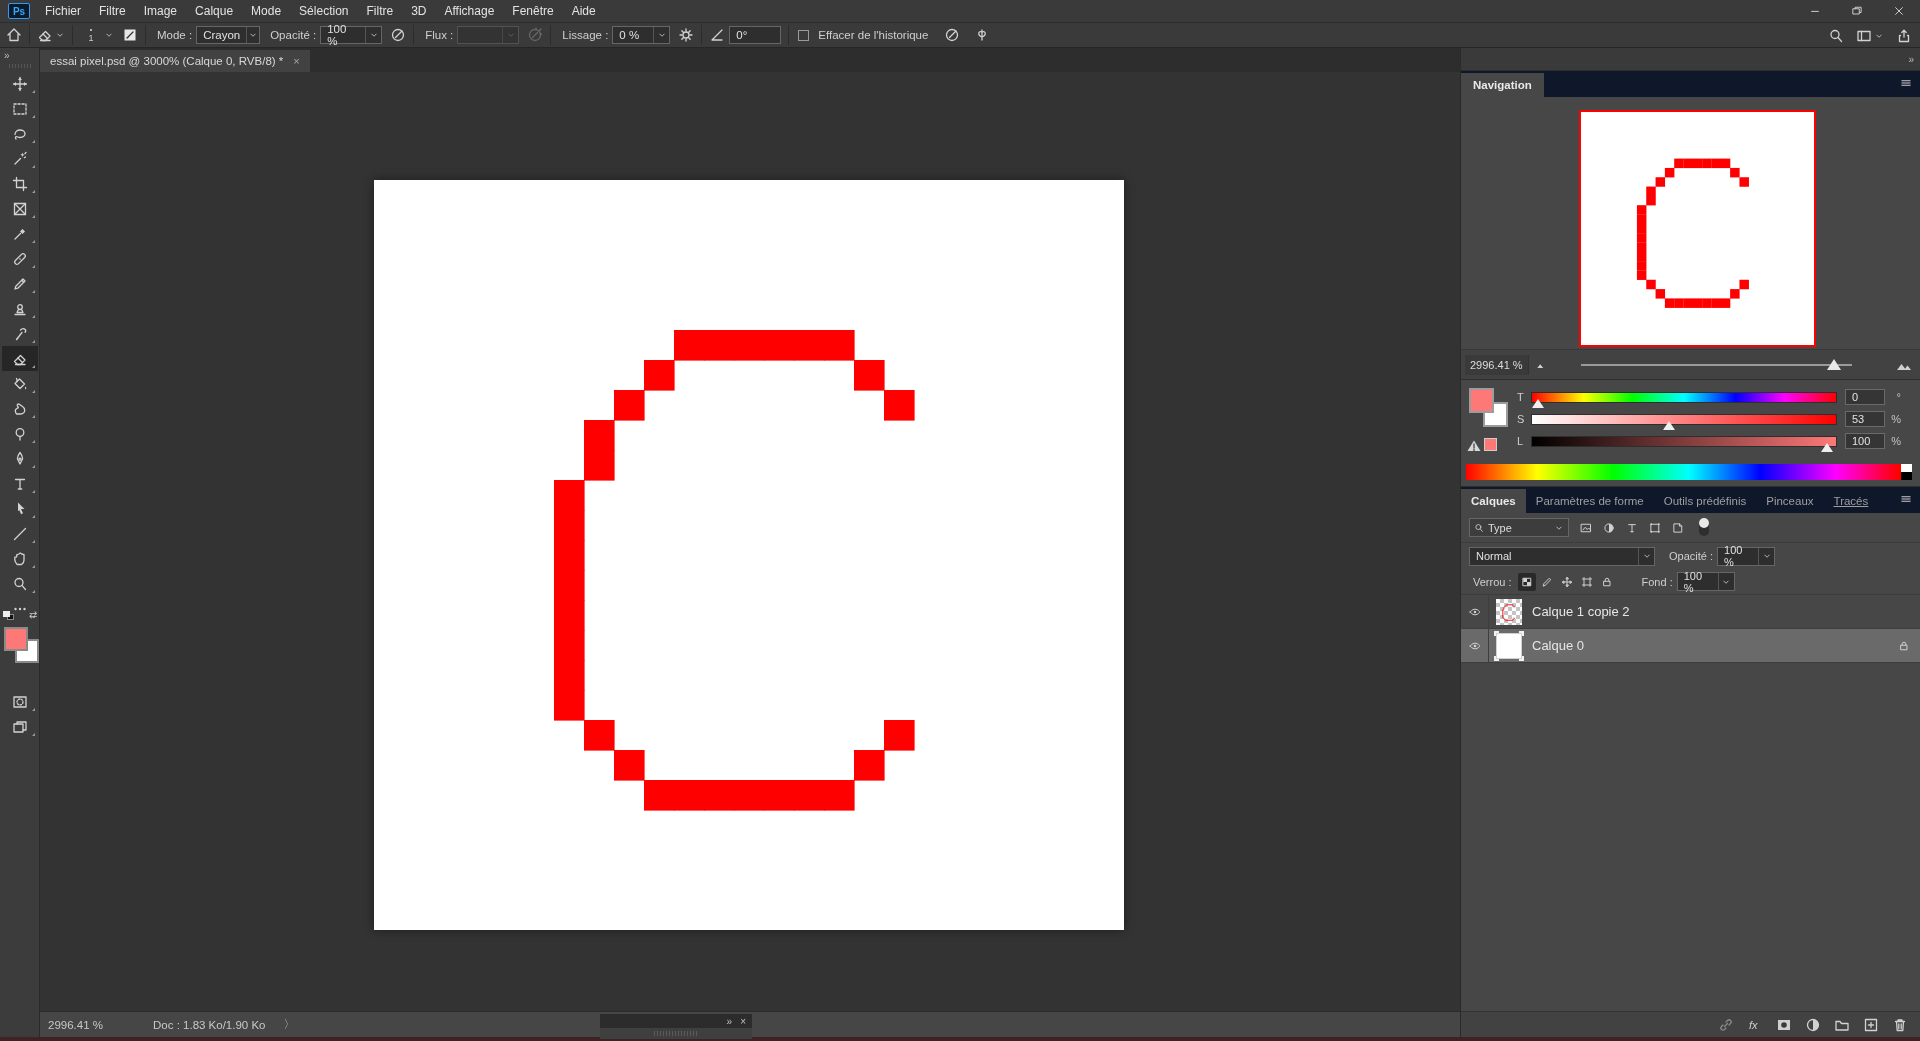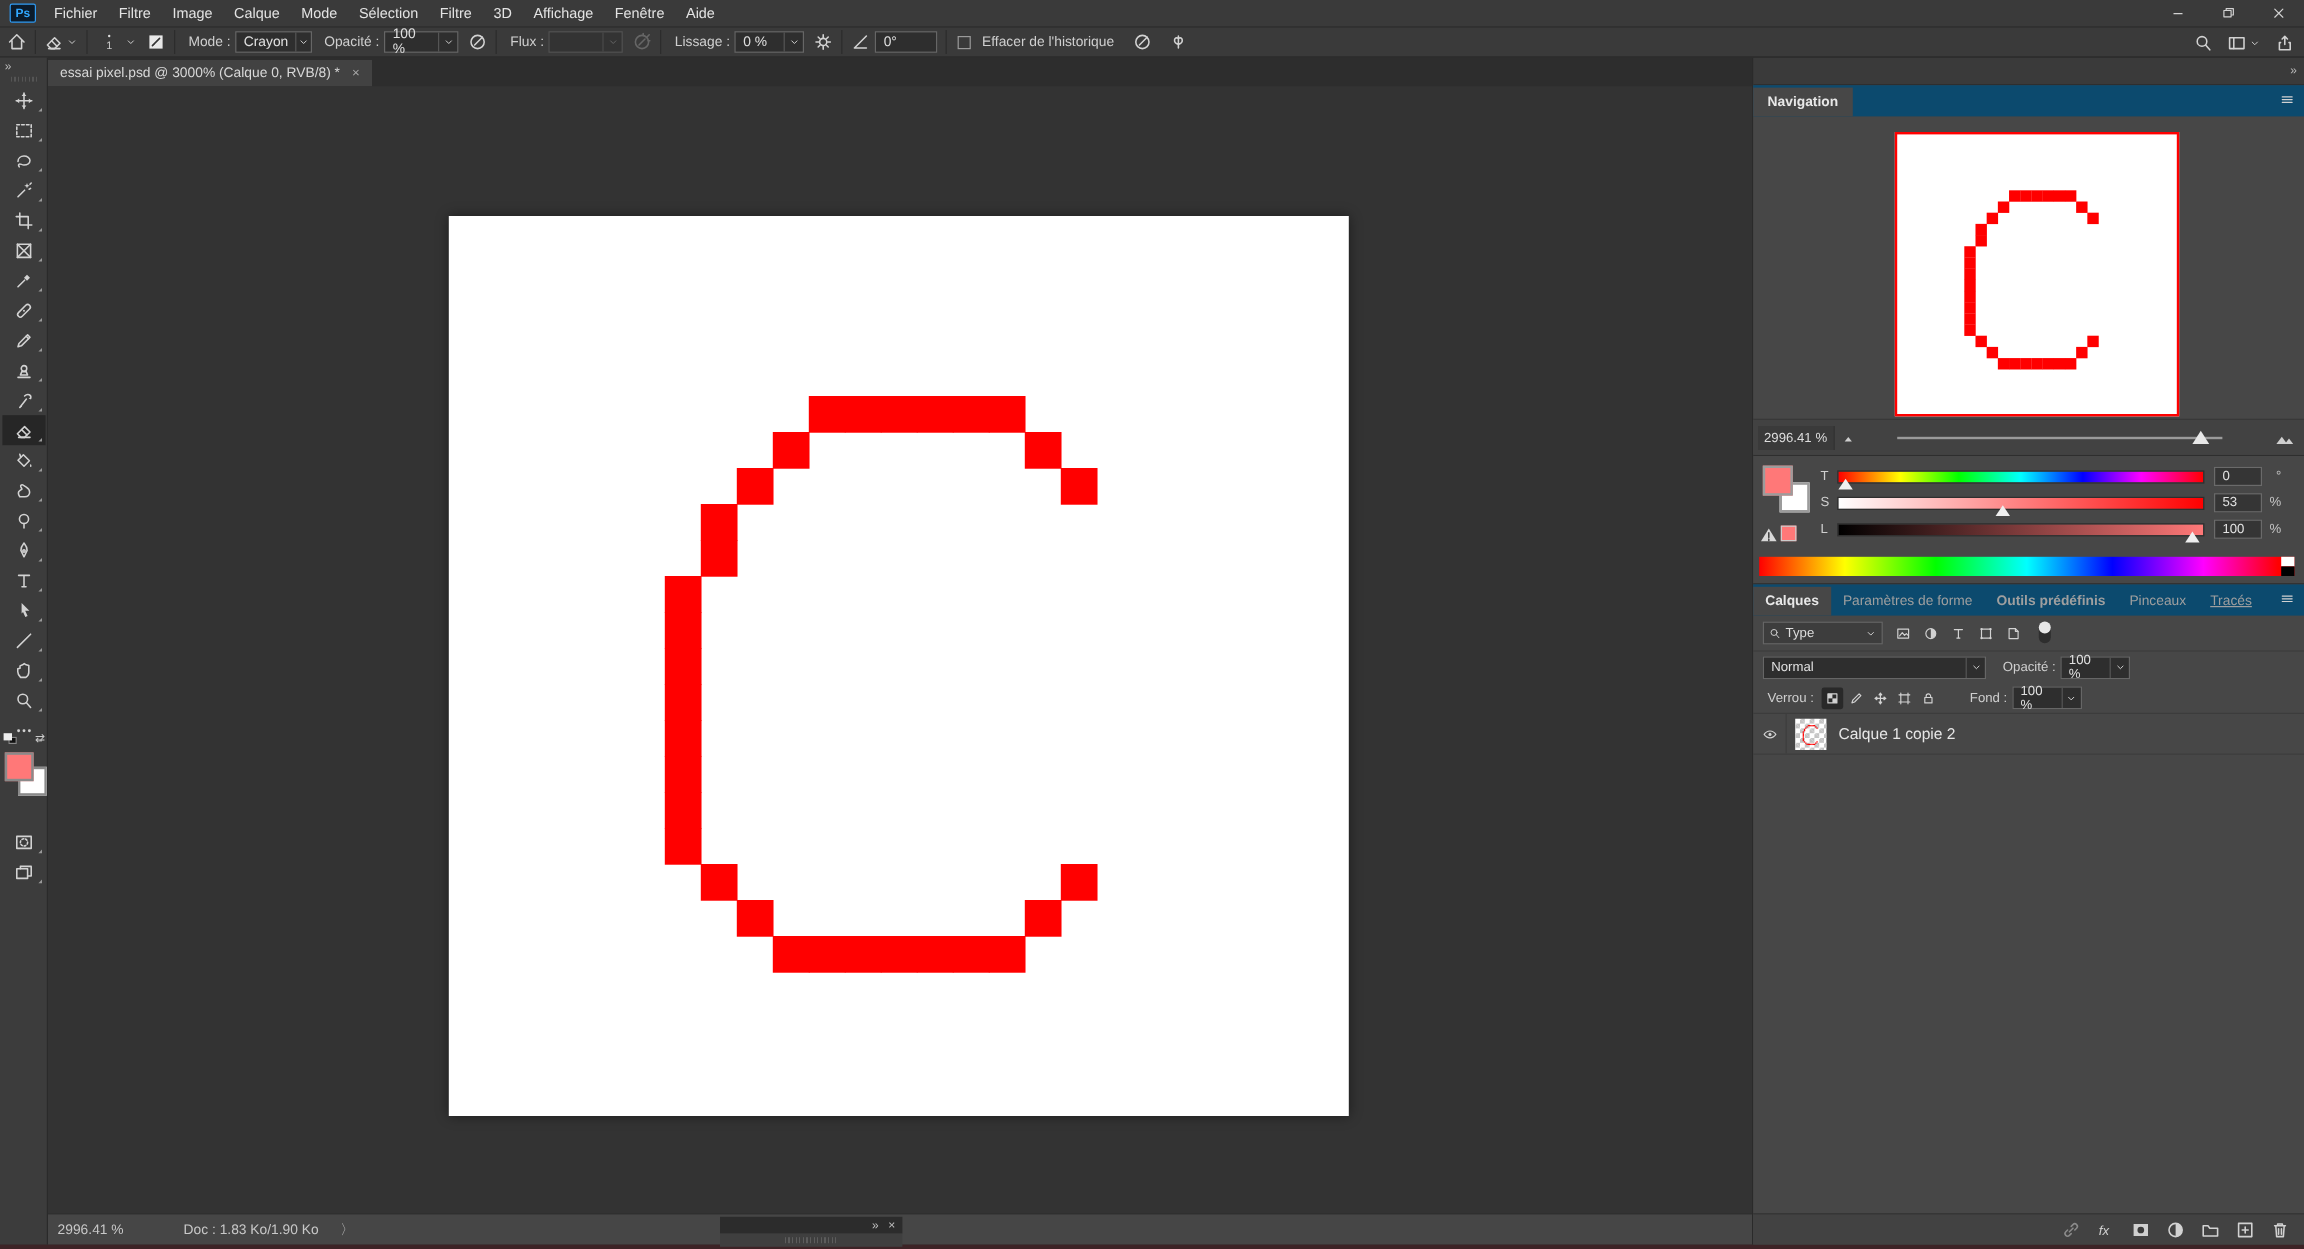--- a/index.html
+++ b/index.html
@@ -73,21 +73,21 @@
   #minibar .grip i { width:44px; height:5px; background:repeating-linear-gradient(90deg,#5c5c5c 0 1px,transparent 1px 3px); }
   #statusbar { height:26px; background:#464646; border-top:1px solid #2b2b2b; display:flex; align-items:center; color:#c8c8c8; font-size:11.5px; }
   #status-zoom { padding:0 10px 0 8px; min-width:70px; }
   #status-doc { padding:0 10px; margin-left:30px; }
   #status-chev { margin-left:8px; color:#b5b5b5; }
 
   
   #dock { width:460px; background:#3a3a3a; display:flex; flex-direction:column; border-left:1px solid #2a2a2a; }
   #dock-top { height:22px; display:flex; justify-content:flex-end; align-items:center; padding-right:6px; color:#bbb; font-size:10px; }
   .pgroup { background:#474747; border-top:1px solid #2e2e2e; }
-  .phead { height:26px; background:#0c4a6e; display:flex; align-items:flex-end; position:relative; }
+  .phead { height:26px; background:#0f172a; display:flex; align-items:flex-end; position:relative; }
   .ptab { height:24px; padding:0 12px; display:flex; align-items:center; font-size:11.5px; color:#9f9f9f; }
   .ptab.active { background:#474747; color:#e8e8e8; font-weight:bold; }
   .pmenu { position:absolute; right:8px; top:6px; }
 
   
   #nav-body { height:282px; position:relative; }
   #nav-thumb { position:absolute; left:118px; top:13px; width:237px; height:237px; background:#fff; border:2px solid #ff0000; }
   #nav-zoomrow { position:absolute; left:0; bottom:0; width:100%; height:30px; background:#424242; border-top:1px solid #383838;
     display:flex; align-items:center; }
   #nav-zoomval { width:64px; height:20px; margin-left:4px; background:#3a3a3a; border-right:1px solid #333;
@@ -843,21 +843,21 @@
               <div class="b"></div>
             </div>
         </div>
       </div>
     </div>
 
     <div class="pgroup" id="calques">
       <div class="phead" id="calques-tabs">
         <div class="ptab active" style="padding: 0px 10px;">Calques</div>
           <div class="ptab" style="padding: 0px 10px;">Paramètres de forme</div>
-          <div class="ptab" style="padding: 0px 10px; font-weight: bold;">Outils prédéfinis</div>
+          <div class="ptab" style="padding: 0px 10px;">Outils prédéfinis</div>
           <div class="ptab" style="padding: 0px 10px;">Pinceaux</div>
           <div class="ptab" style="padding: 0px 10px; text-decoration: underline;">Tracés</div>
           <svg class="ic sm pmenu">
             <use href="#i-menu"></use>
           </svg>
       </div>
       <div id="filter-row">
         <div id="filter-type">
           <svg class="ic xs">
               <use href="#i-search"></use>
@@ -979,20 +979,37 @@
                 <rect x="9" y="20" width="1.02" height="1.02" fill="#ff0000"></rect>
                 <rect x="10" y="20" width="1.02" height="1.02" fill="#ff0000"></rect>
                 <rect x="11" y="20" width="1.02" height="1.02" fill="#ff0000"></rect>
                 <rect x="12" y="20" width="1.02" height="1.02" fill="#ff0000"></rect>
                 <rect x="13" y="20" width="1.02" height="1.02" fill="#ff0000"></rect>
                 <rect x="14" y="20" width="1.02" height="1.02" fill="#ff0000"></rect>
                 <rect x="15" y="20" width="1.02" height="1.02" fill="#ff0000"></rect>
               </svg></div>
             <span class="layer-name">Calque 1 copie 2</span>
           </div>
+          <div class="layer-row selected">
+            <div class="eye-cell">
+              <svg class="ic sm">
+                <use href="#i-eye"></use>
+              </svg>
+            </div>
+            <div class="layer-thumb white-thumb">
+              <span class="ck tl"></span>
+              <span class="ck tr"></span>
+              <span class="ck bl"></span>
+              <span class="ck br"></span>
+            </div>
+            <span class="layer-name">Calque 0</span>
+            <svg class="ic sm layer-lock">
+              <use href="#i-lock"></use>
+            </svg>
+          </div>
         </div>
       <div id="layers-spacer"></div>
       <div id="layers-actions">
           <svg class="ic dim">
             <use href="#i-link"></use>
           </svg>
           <svg class="ic ">
             <use href="#i-fx"></use>
           </svg>
           <svg class="ic ">

